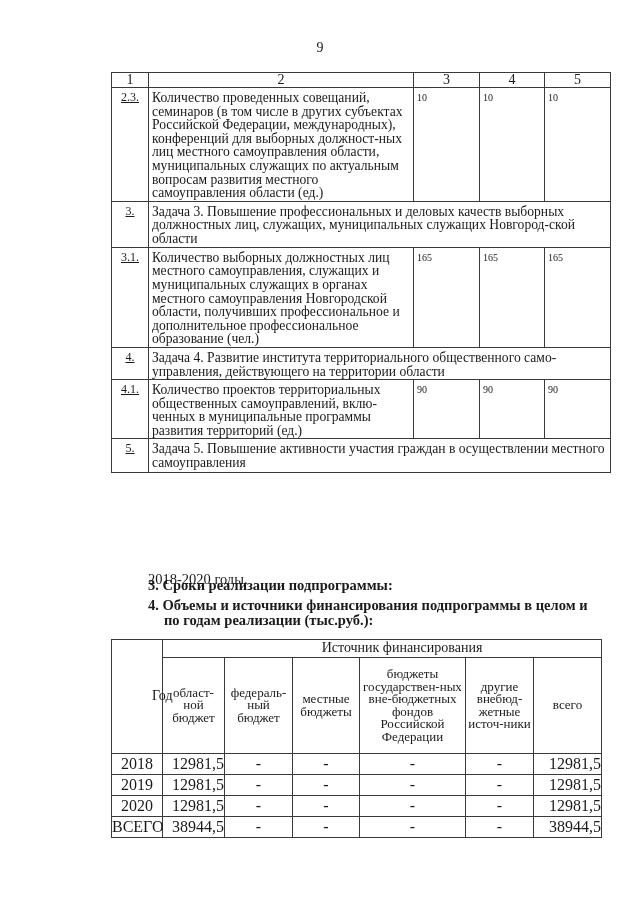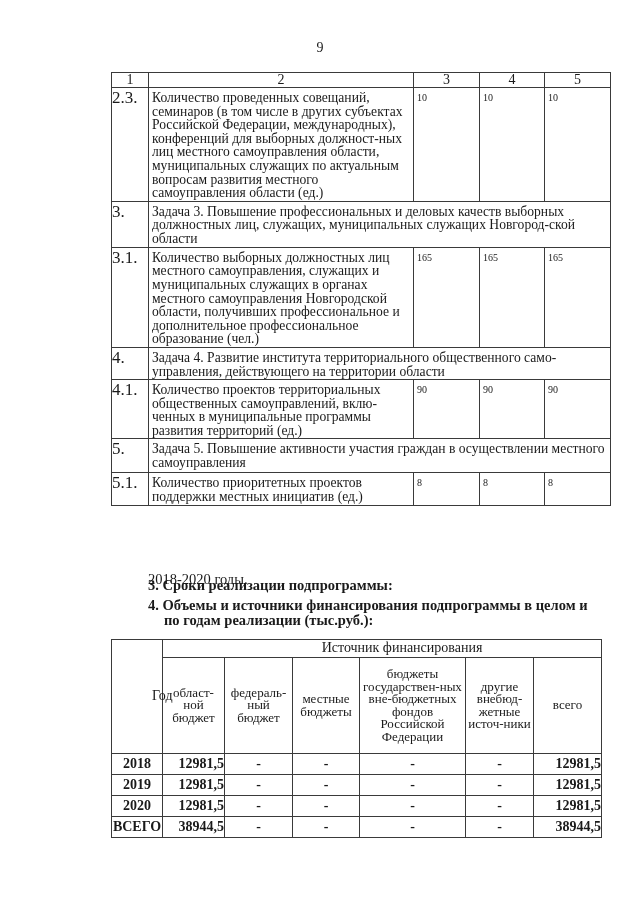--- a/index.html
+++ b/index.html
@@ -11,37 +11,37 @@
   .page-num {
     position: absolute; top: 40px; left: 0; width: 640px; text-align: center;
     font-size: 14px;
   }
   table { border-collapse: collapse; position: absolute; table-layout: fixed; }
   td, th { border: 1px solid #3a3a3a; padding: 0; vertical-align: top; font-weight: normal; }
 
   
   #t1 { left: 111px; top: 72px; width: 499px; font-size: 13.4px; line-height: 13.6px; }
   #t1 .hdr td { text-align: center; height: 14px; line-height: 14px; font-size: 14px; }
-  #t1 td.num { padding-top: 3px; font-size: 17px; }
+  #t1 td.num { text-align: center; padding-top: 3px; font-size: 12px; text-decoration: underline; }
   #t1 td.txt { padding: 3px 4px 1px 3px; font-size: 13.6px; }
   #t1 td.val { padding: 3px 2px 0 3px; font-size: 10px; margin-top: 13px; }
   #t1 td.task { padding: 3px 4px 1px 3px; font-size: 13.6px; }
 
   
   .h3 { position: absolute; left: 148px; top: 553px; font-weight: bold; font-size: 14.5px; margin-top: 24px; }
   .p3 { position: absolute; left: 148px; top: 571px; font-size: 14.5px; }
   .h4 { position: absolute; left: 148px; top: 598px; width: 470px; font-weight: bold; font-size: 14.5px; line-height: 14.5px; }
   .h4 .second { display: block; padding-left: 16px; }
 
   
   #t2 { left: 111px; top: 639px; width: 490px; font-size: 13px; line-height: 12.5px; }
   #t2 .top-hdr td { text-align: center; vertical-align: middle; font-size: 14px; padding-left: 40px; }
   #t2 .sub-hdr td { text-align: center; vertical-align: middle; padding: 2px 1px; font-size: 13px; }
   #t2 .year { text-align: center; vertical-align: middle; font-size: 14px; }
-  #t2 .data td { height: 20px; line-height: 20px; font-size: 14px; font-weight: bold; }
+  #t2 .data td { height: 20px; line-height: 20px; font-size: 16px; }
   #t2 .data td.c { text-align: center; }
   #t2 .data td.l { text-align: right; padding-left: 0; }
 </style>
 </head>
 <body>
 
 <div class="page-num">9</div>
 
 <table id="t1">
   <colgroup>
@@ -84,27 +84,20 @@
   <tr style="height:56px">
     <td class="num">4.1.</td>
     <td class="txt">Количество проектов территориальных общественных самоуправлений, вклю-ченных в муниципальные программы развития территорий (ед.)</td>
     <td class="val">90</td>
     <td class="val">90</td>
     <td class="val">90</td>
   </tr>
   <tr style="height:34px">
     <td class="num">5.</td>
     <td class="task" colspan="4">Задача 5. Повышение активности участия граждан в осуществлении местного самоуправления</td>
-  </tr>
-  <tr style="height:32px">
-    <td class="num">5.1.</td>
-    <td class="txt">Количество  приоритетных проектов поддержки местных инициатив (ед.)</td>
-    <td class="val">8</td>
-    <td class="val">8</td>
-    <td class="val">8</td>
   </tr>
 </tbody>
   </table>
 
 <div class="h3">3. Сроки реализации подпрограммы:</div>
 <div class="p3">2018-2020 годы.</div>
 
 <div class="h4">
   <span>4. Объемы и источники финансирования подпрограммы в целом и</span>
   <span class="second">по годам реализации (тыс.руб.):</span>

